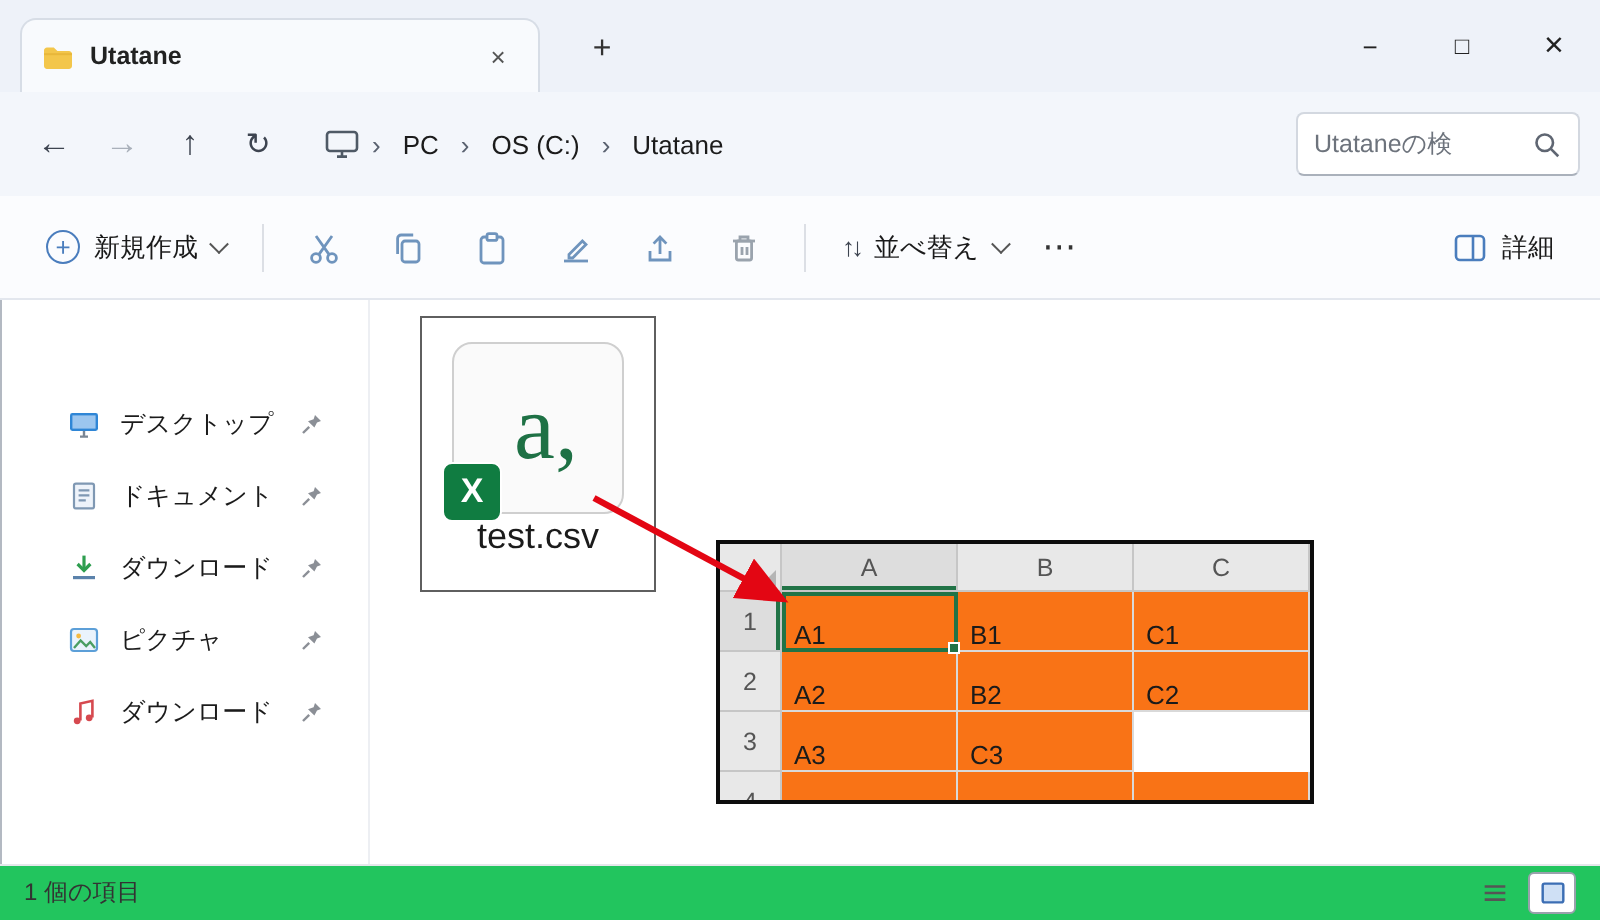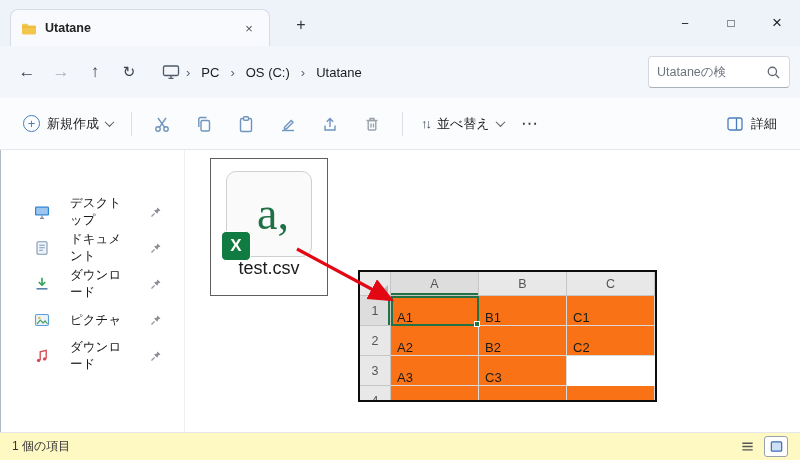--- a/index.html
+++ b/index.html
@@ -37,21 +37,21 @@
   .chev { width:7px; height:7px; border-right:1.4px solid #555; border-bottom:1.4px solid #555; transform:rotate(45deg) translate(-1px,-1px); display:inline-block; }
   .tb-sep { width:1px; height:24px; background:#dcdfe5; margin:0 9px; }
   .icon-btn { width:42px; height:36px; display:flex; align-items:center; justify-content:center; border-radius:4px; }
   .sort-glyph { font-size:13px; color:#3d4450; letter-spacing:-2px; }
   .more-btn { width:34px; height:36px; display:flex; align-items:center; justify-content:center; font-size:17px; color:#333; }
   .details-btn { margin-left:auto; display:flex; align-items:center; gap:7px; padding:7px 9px; border-radius:4px; }
 
   
   .app-body { flex:1 1 auto; display:flex; min-height:0; }
   .sidebar { width:185px; border-right:1px solid #edeff3; padding-top:44px; flex:0 0 auto; }
-  .side-item { height:36px; display:flex; align-items:center; gap:20px; padding-left:34px; padding-right:22px; font-size:12.5px; border-radius:4px; }
+  .side-item { height:36px; display:flex; align-items:center; gap:10px; padding-left:34px; padding-right:22px; font-size:12.5px; border-radius:4px; }
   .side-item .pin { margin-left:auto; }
   .main { position:relative; flex:1; background:#fff; }
 
   
   .file-tile { position:absolute; left:25px; top:8px; width:118px; height:138px; border:1px solid #5f5f5f; background:#fff; display:flex; flex-direction:column; align-items:center; z-index:1; }
   .file-icon { position:relative; margin-top:12px; width:86px; height:86px; background:#fafafa; border:1px solid #cfcfcf; border-radius:10px; display:flex; align-items:center; justify-content:center; }
   .file-letter { font-family:"Liberation Serif", serif; font-size:46px; color:#1e7145; line-height:1; padding-left:8px; }
   .excel-badge { position:absolute; left:-6px; bottom:-5px; width:30px; height:30px; background:#107c41; border:1.5px solid #fff; border-radius:5px; color:#fff; font-weight:bold; font-size:17px; display:flex; align-items:center; justify-content:center; }
   .file-name { margin-top:1px; font-size:18px; color:#1b1b1b; }
 
@@ -66,21 +66,21 @@
   .ss-cell { width:88px; border-right:1px solid #d9d9d9; border-bottom:1px solid #d9d9d9; display:flex; align-items:flex-end; padding-left:6px; font-size:13px; color:#1b1b1b; background:#f97316; }
   .hsel { background:#dddddd; box-shadow: inset 0 -2px 0 #217346; }
   .rsel { background:#dddddd; box-shadow: inset -2px 0 0 #217346; }
   .ss-cell.sel { position:relative; outline:2px solid #217346; outline-offset:-2px; z-index:2; }
   .fill-handle { position:absolute; right:-2px; bottom:-2px; width:6px; height:6px; background:#217346; border:1px solid #fff; }
 
   
   .arrow-svg { position:absolute; left:0; top:0; width:800px; height:460px; pointer-events:none; z-index:6; }
 
   
-  .statusbar { height:28px; border-top:1px solid #e5e7eb; display:flex; align-items:center; padding:0 12px; font-size:12px; color:#333; flex:0 0 auto; background:#fef9c3; }
+  .statusbar { height:28px; border-top:1px solid #e5e7eb; display:flex; align-items:center; padding:0 12px; font-size:12px; color:#333; flex:0 0 auto; background:#22c55e; }
   .view-toggles { margin-left:auto; display:flex; gap:5px; align-items:center; }
   .vt-btn { width:24px; height:21px; display:flex; align-items:center; justify-content:center; border-radius:3px; border:1px solid transparent; }
   .vt-btn.active { border-color:#99a1ac; background:#fff; }
 
   svg { display:block; }
 </style>
 </head>
 <body>
 
 <div class="window">

